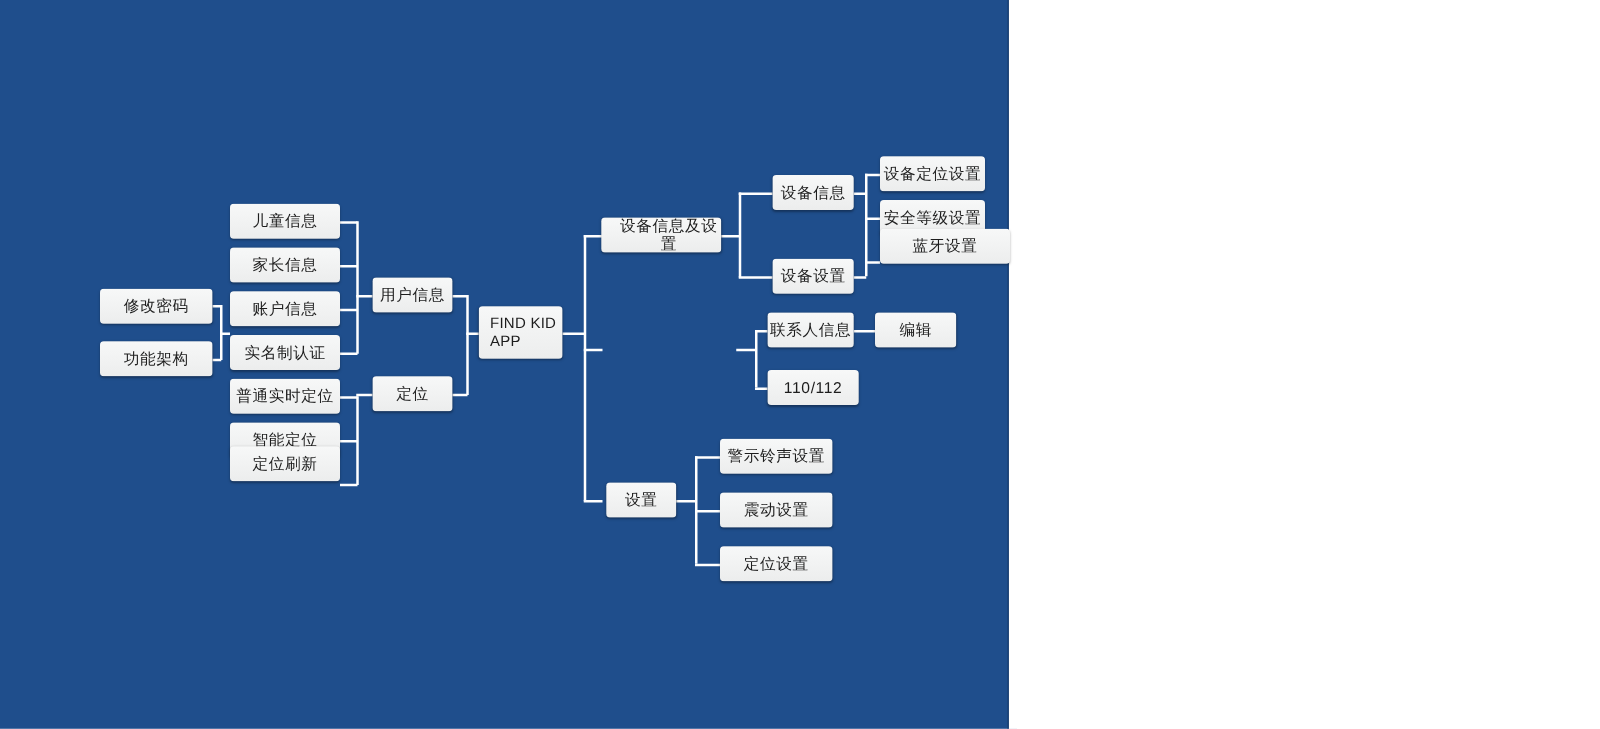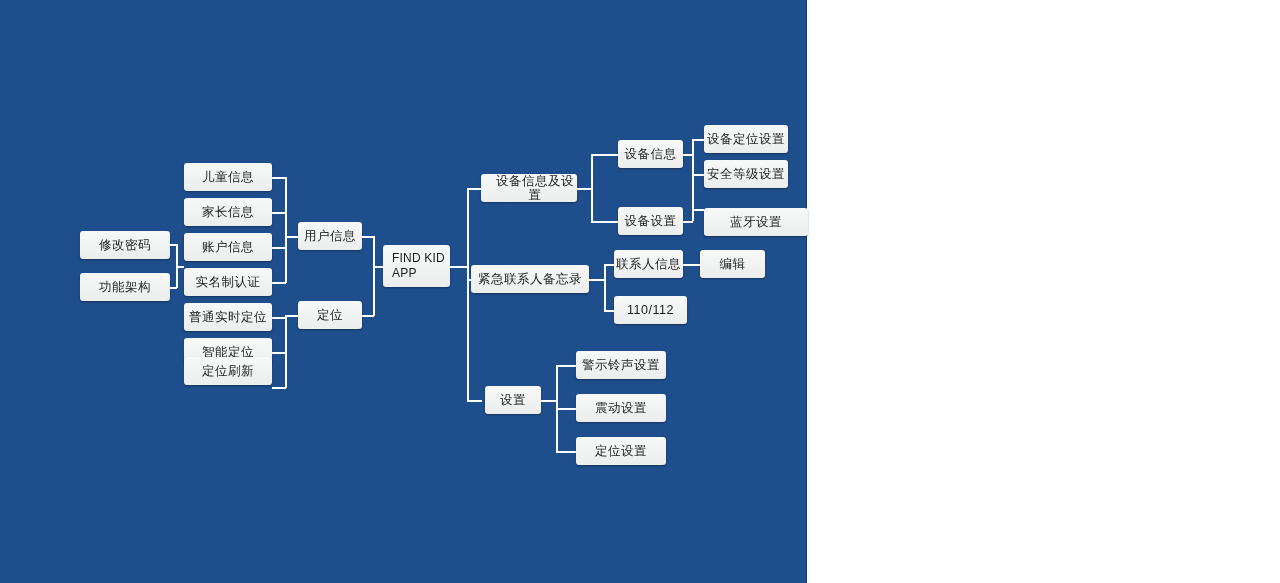--- a/index.html
+++ b/index.html
@@ -198,41 +198,38 @@
     </div>
 
     <div class="node left-align" style="left:383px; top:245px; width:67px; height:42px; flex-direction:column; align-items:flex-start; justify-content:center;">
       <span>FIND KID</span>
       <span>APP</span>
     </div>
 
     <div class="node" style="left:481px; top:174px; width:96px; height:28px;padding-left:12px;">
       <span>设备信息及设置</span>
     </div>
-    <div class="node" style="left:471px; top:265px; width:118px; height:28px;">
-      <span>紧急联系人备忘录</span>
-    </div>
     <div class="node" style="left:485px; top:386px; width:56px; height:28px;">
       <span>设置</span>
     </div>
 
     <div class="node" style="left:618px; top:140px; width:65px; height:28px;">
       <span>设备信息</span>
     </div>
     <div class="node" style="left:618px; top:207px; width:65px; height:28px;">
       <span>设备设置</span>
     </div>
 
     <div class="node" style="left:704px; top:125px; width:84px; height:28px;">
       <span>设备定位设置</span>
     </div>
     <div class="node" style="left:704px; top:160px; width:84px; height:28px;">
       <span>安全等级设置</span>
     </div>
-    <div class="node" style="left:704px; top:208px; width:104px; height:28px;">
+    <div class="node" style="left:704px; top:183px; width:104px; height:28px;">
       <span>蓝牙设置</span>
     </div>
 
     <div class="node" style="left:614px; top:250px; width:69px; height:28px;">
       <span>联系人信息</span>
     </div>
     <div class="node" style="left:700px; top:250px; width:65px; height:28px;">
       <span>编辑</span>
     </div>
     <div class="node" style="left:614px; top:296px; width:73px; height:28px;">

